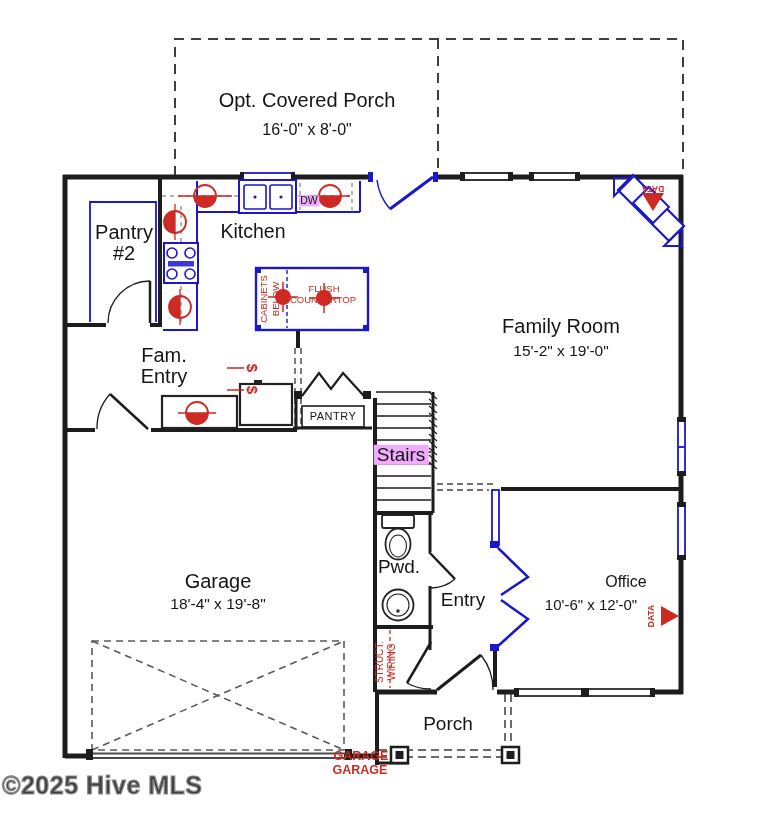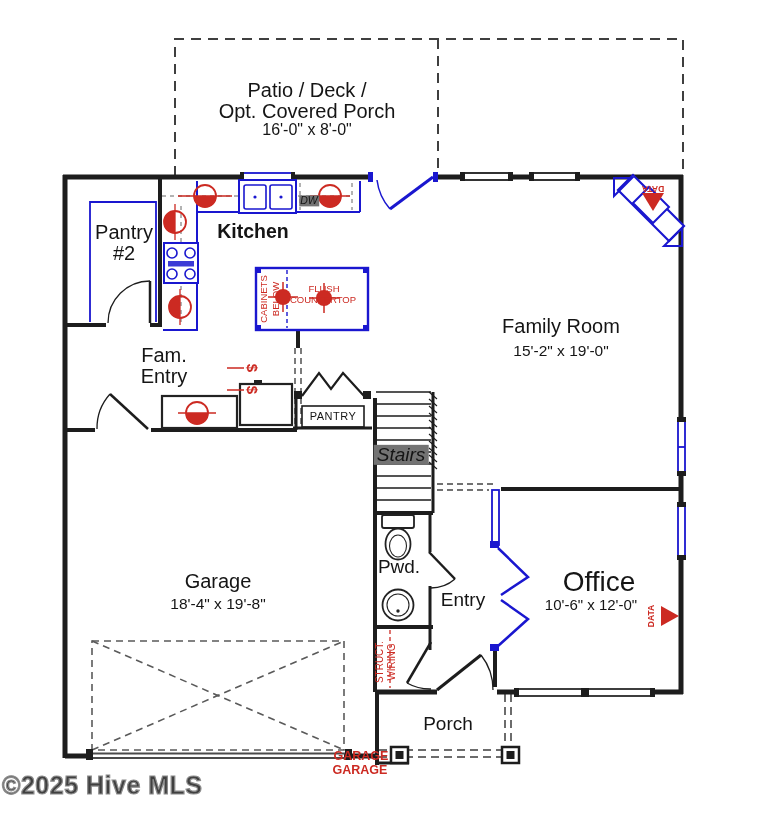--- a/index.html
+++ b/index.html
@@ -5,21 +5,21 @@
   html,body{margin:0;padding:0;background:#fff;}
   .plan{position:relative;width:772px;height:818px;background:#fff;overflow:hidden;
         font-family:"Liberation Sans", sans-serif;}
   .plan svg{position:absolute;left:0;top:0;}
   .lbl{position:absolute;transform:translate(-50%,-50%);color:#151515;text-align:center;
        line-height:1.07;white-space:nowrap;}
   .lbl span{display:block;}
   .red{color:#cc2a22;}
   .rot90{transform:translate(-50%,-50%) rotate(-90deg);}
   .rot180{transform:translate(-50%,-50%) rotate(180deg);}
-  .bgw{background:#737373;padding:0 3px;font-style:italic;}
+  .bgw{background:#f0abfc;padding:0 3px;}
   .watermark{position:absolute;left:2px;top:771px;font-weight:bold;font-size:25px;
        letter-spacing:.5px;color:#404040;-webkit-text-stroke:1.2px #8d8d8d;}
 </style>
 </head>
 <body>
 
 <div class="plan">
 
 <svg width="772" height="818" viewBox="0 0 772 818">
 
@@ -238,26 +238,25 @@
     <circle cx="283" cy="297" r="8" fill="#cc2a22" stroke="none"></circle>
     <circle cx="324" cy="298" r="8" fill="#cc2a22" stroke="none"></circle>
   </g>
   <g fill="#cc2a22" stroke="none">
     <path d="M642,193 L664,193 L653,211 Z"></path>
     <path d="M661,606 L679,616 L661,626 Z"></path>
   </g>
 </svg>
 
   <div class="lbl" style="left:307px;top:101px;font-size:20px;">
-    <span>Patio / Deck /</span>
     <span>Opt. Covered Porch</span>
   </div>
   <div class="lbl" style="left:307px;top:130px;font-size:16px;">16'-0" x 8'-0"</div>
 
-  <div class="lbl" style="left:253px;top:231px;font-size:19.5px;font-weight:bold;">Kitchen</div>
+  <div class="lbl" style="left:253px;top:231px;font-size:19.5px;">Kitchen</div>
 
   <div class="lbl" style="left:124px;top:243px;font-size:20px;">
     <span>Pantry</span>
     <span>#2</span>
   </div>
 
   <div class="lbl" style="left:561px;top:327px;font-size:20px;">Family Room</div>
   <div class="lbl" style="left:561px;top:351px;font-size:15.5px;">15'-2" x 19'-0"</div>
 
   <div class="lbl" style="left:128px;top:366px;font-size:20px;margin-left:36px;">
@@ -268,21 +267,21 @@
   <div class="lbl" style="left:333px;top:417px;font-size:11px;letter-spacing:.5px;">PANTRY</div>
 
   <div class="lbl bgw" style="left:401px;top:455px;font-size:19px;">Stairs</div>
 
   <div class="lbl" style="left:218px;top:582px;font-size:20px;">Garage</div>
   <div class="lbl" style="left:218px;top:604px;font-size:15.5px;">18'-4" x 19'-8"</div>
 
   <div class="lbl" style="left:399px;top:567px;font-size:19px;">Pwd.</div>
   <div class="lbl" style="left:463px;top:600px;font-size:19px;">Entry</div>
 
-  <div class="lbl" style="left:599px;top:582px;font-size:28px;">Office</div>
+  <div class="lbl" style="left:626px;top:582px;font-size:16px;">Office</div>
   <div class="lbl" style="left:591px;top:605px;font-size:15px;">10'-6" x 12'-0"</div>
 
   <div class="lbl" style="left:448px;top:724px;font-size:19px;">Porch</div>
 
   <div class="lbl bgw" style="left:309px;top:201px;font-size:10.5px;padding:0 1px;">DW</div>
 
   <div class="lbl red rot90" style="left:264px;top:299px;font-size:9.5px;">CABINETS</div>
   <div class="lbl red rot90" style="left:276px;top:299px;font-size:9.5px;">BELOW</div>
   <div class="lbl red" style="left:324px;top:289px;font-size:9.5px;">FLUSH</div>
   <div class="lbl red" style="left:323px;top:300px;font-size:9.5px;text-align:right;">COUNTERTOP</div>

